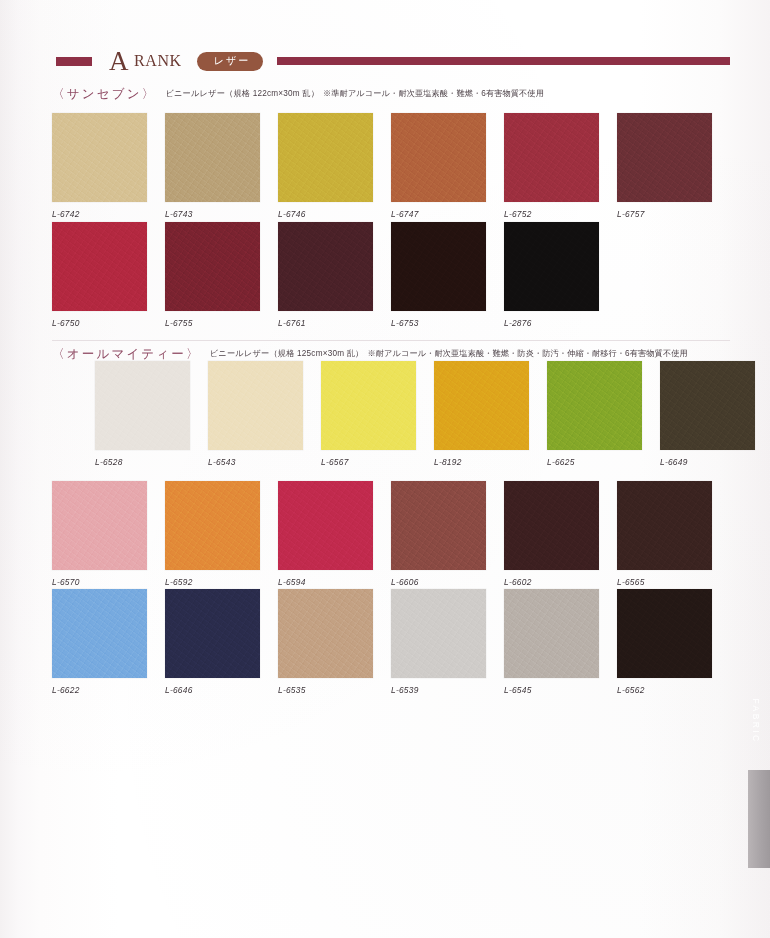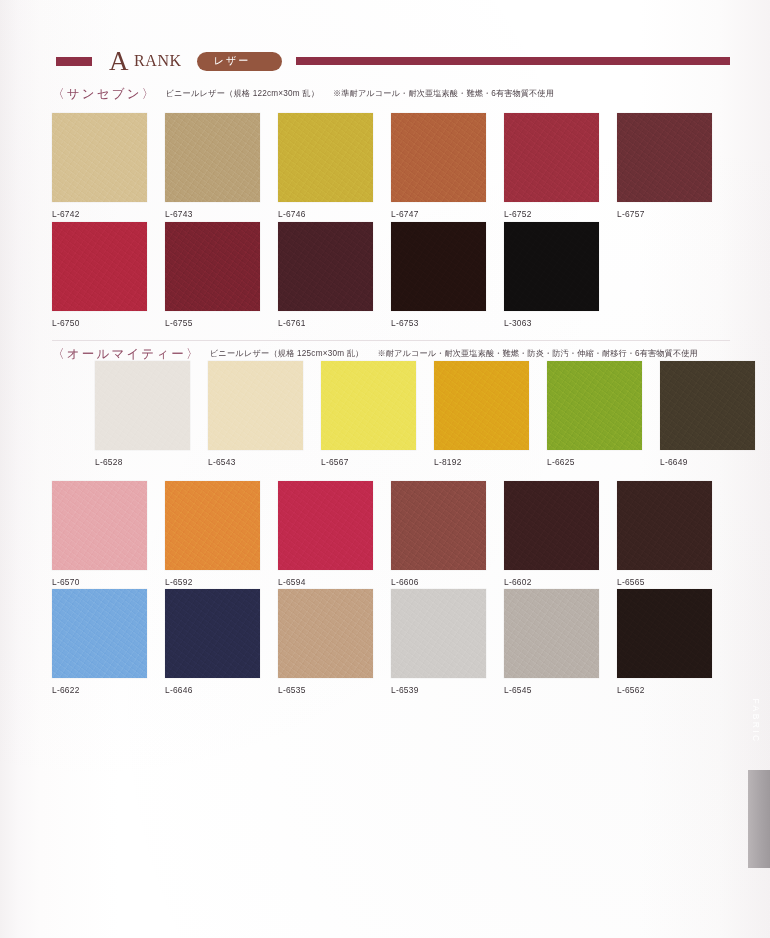--- a/index.html
+++ b/index.html
@@ -73,21 +73,21 @@
     line-height: 1;
     padding-bottom: 1px;
   }
   .rank-pill {
     margin-left: 15px;
     background: #94563f;
     color: #ffffff;
     font-size: 10px;
     letter-spacing: 2px;
     border-radius: 12px;
-    padding: 4px 32px 5px 17px;
+    padding: 4px 13px 5px 17px;
     line-height: 1;
     white-space: nowrap;
   }
   .rank-rule {
     flex: 1 1 auto;
     height: 8px;
     background: #8e3046;
     margin-left: 14px;
   }
 
@@ -111,21 +111,21 @@
   .section-spec {
     font-size: 8.2px;
     color: #4a3f45;
     margin-left: 9px;
     letter-spacing: 0.2px;
     line-height: 1;
   }
   .section-note {
     font-size: 8.2px;
     color: #4a3f45;
-    margin-left: 14px;
+    margin-left: 4px;
     letter-spacing: 0.1px;
     line-height: 1;
   }
 
   .divider {
     position: absolute;
     left: 52px;
     right: 40px;
     height: 1px;
     background: #e6dfe2;
@@ -155,20 +155,21 @@
       repeating-linear-gradient(123deg, rgba(255,255,255,0.045) 0px, rgba(255,255,255,0.045) 1px, rgba(0,0,0,0.03) 1px, rgba(0,0,0,0.03) 2px, transparent 2px, transparent 6px);
     mix-blend-mode: overlay;
     opacity: 0.85;
   }
   .swatch-label {
     font-family: "Liberation Sans", sans-serif;
     font-size: 8.4px;
     color: #3b3338;
     margin-top: 7px;
     letter-spacing: 0.25px;
+    font-style: italic;
   }
 
   
   .side-tab {
     position: absolute;
     right: 0;
     top: 770px;
     width: 22px;
     height: 98px;
     background: linear-gradient(90deg, #b9b4b6 0%, #a9a4a7 55%, #9e999c 100%);
@@ -254,21 +255,21 @@
         <div class="swatch-cell">
           <div class="swatch" style="background:#4a2128"></div>
           <div class="swatch-label">L-6761</div>
         </div>
         <div class="swatch-cell">
           <div class="swatch" style="background:#24120f"></div>
           <div class="swatch-label">L-6753</div>
         </div>
         <div class="swatch-cell">
           <div class="swatch" style="background:#110f0f"></div>
-          <div class="swatch-label">L-3063</div>
+          <div class="swatch-label">L-2876</div>
         </div>
       </div>
     </div>
 
     <div class="divider" style="top:340px;"></div>
 
     <div class="section" style="top:348px;">
       <div class="section-title-row">
         <span class="section-name">〈オールマイティー〉</span>
         <span class="section-spec">ビニールレザー（規格 125cm×30m 乱）</span>

